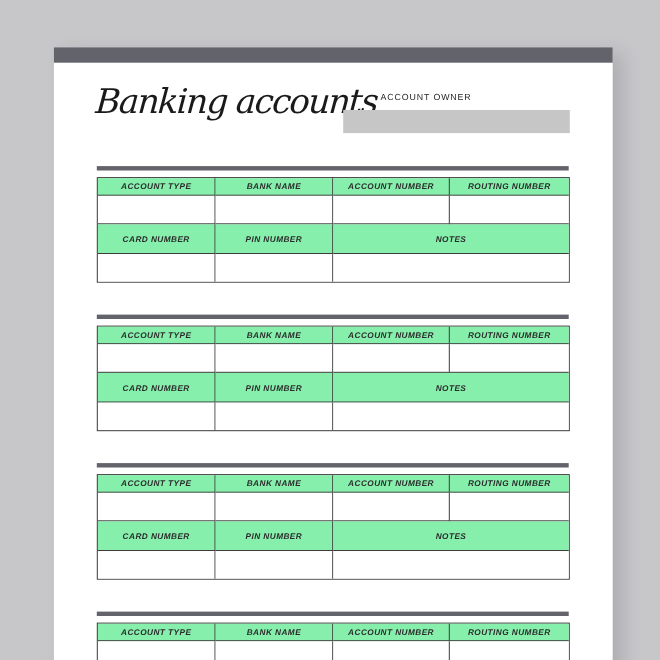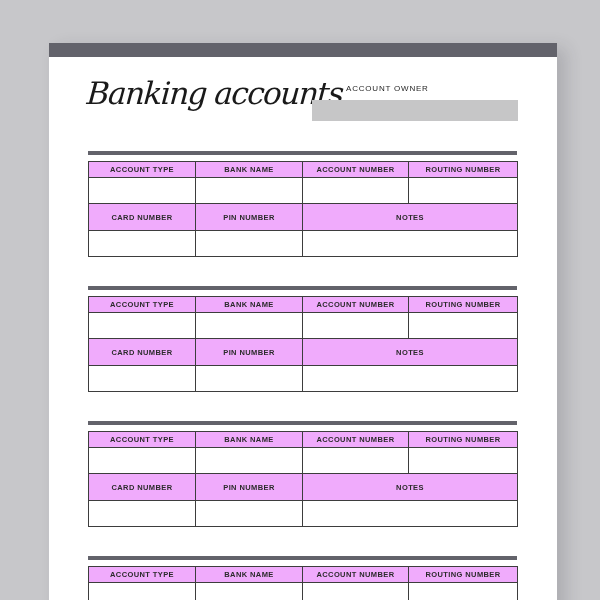--- a/index.html
+++ b/index.html
@@ -69,29 +69,30 @@
     border: 1px solid #3d3d3d;
     width: 428px;
   }
   .cell {
     border-right: 1px solid #3d3d3d;
     border-bottom: 1px solid #3d3d3d;
   }
   .cell.last-col { border-right: none; }
   .cell.last-row { border-bottom: none; }
   .hdr {
-    background: #f0abfc;
+    background: #86efac;
     display: flex;
     align-items: center;
     justify-content: center;
     font-size: 7.5px;
     font-weight: bold;
     letter-spacing: 0.4px;
     color: #2b2b2b;
     text-align: center;
+    font-style: italic;
   }
   .notes-span { grid-column: 3 / 5; }
   .blank { background: #ffffff; }
 </style>
 </head>
 <body>
 
 <div class="page">
   <div class="topbar"></div>
 

